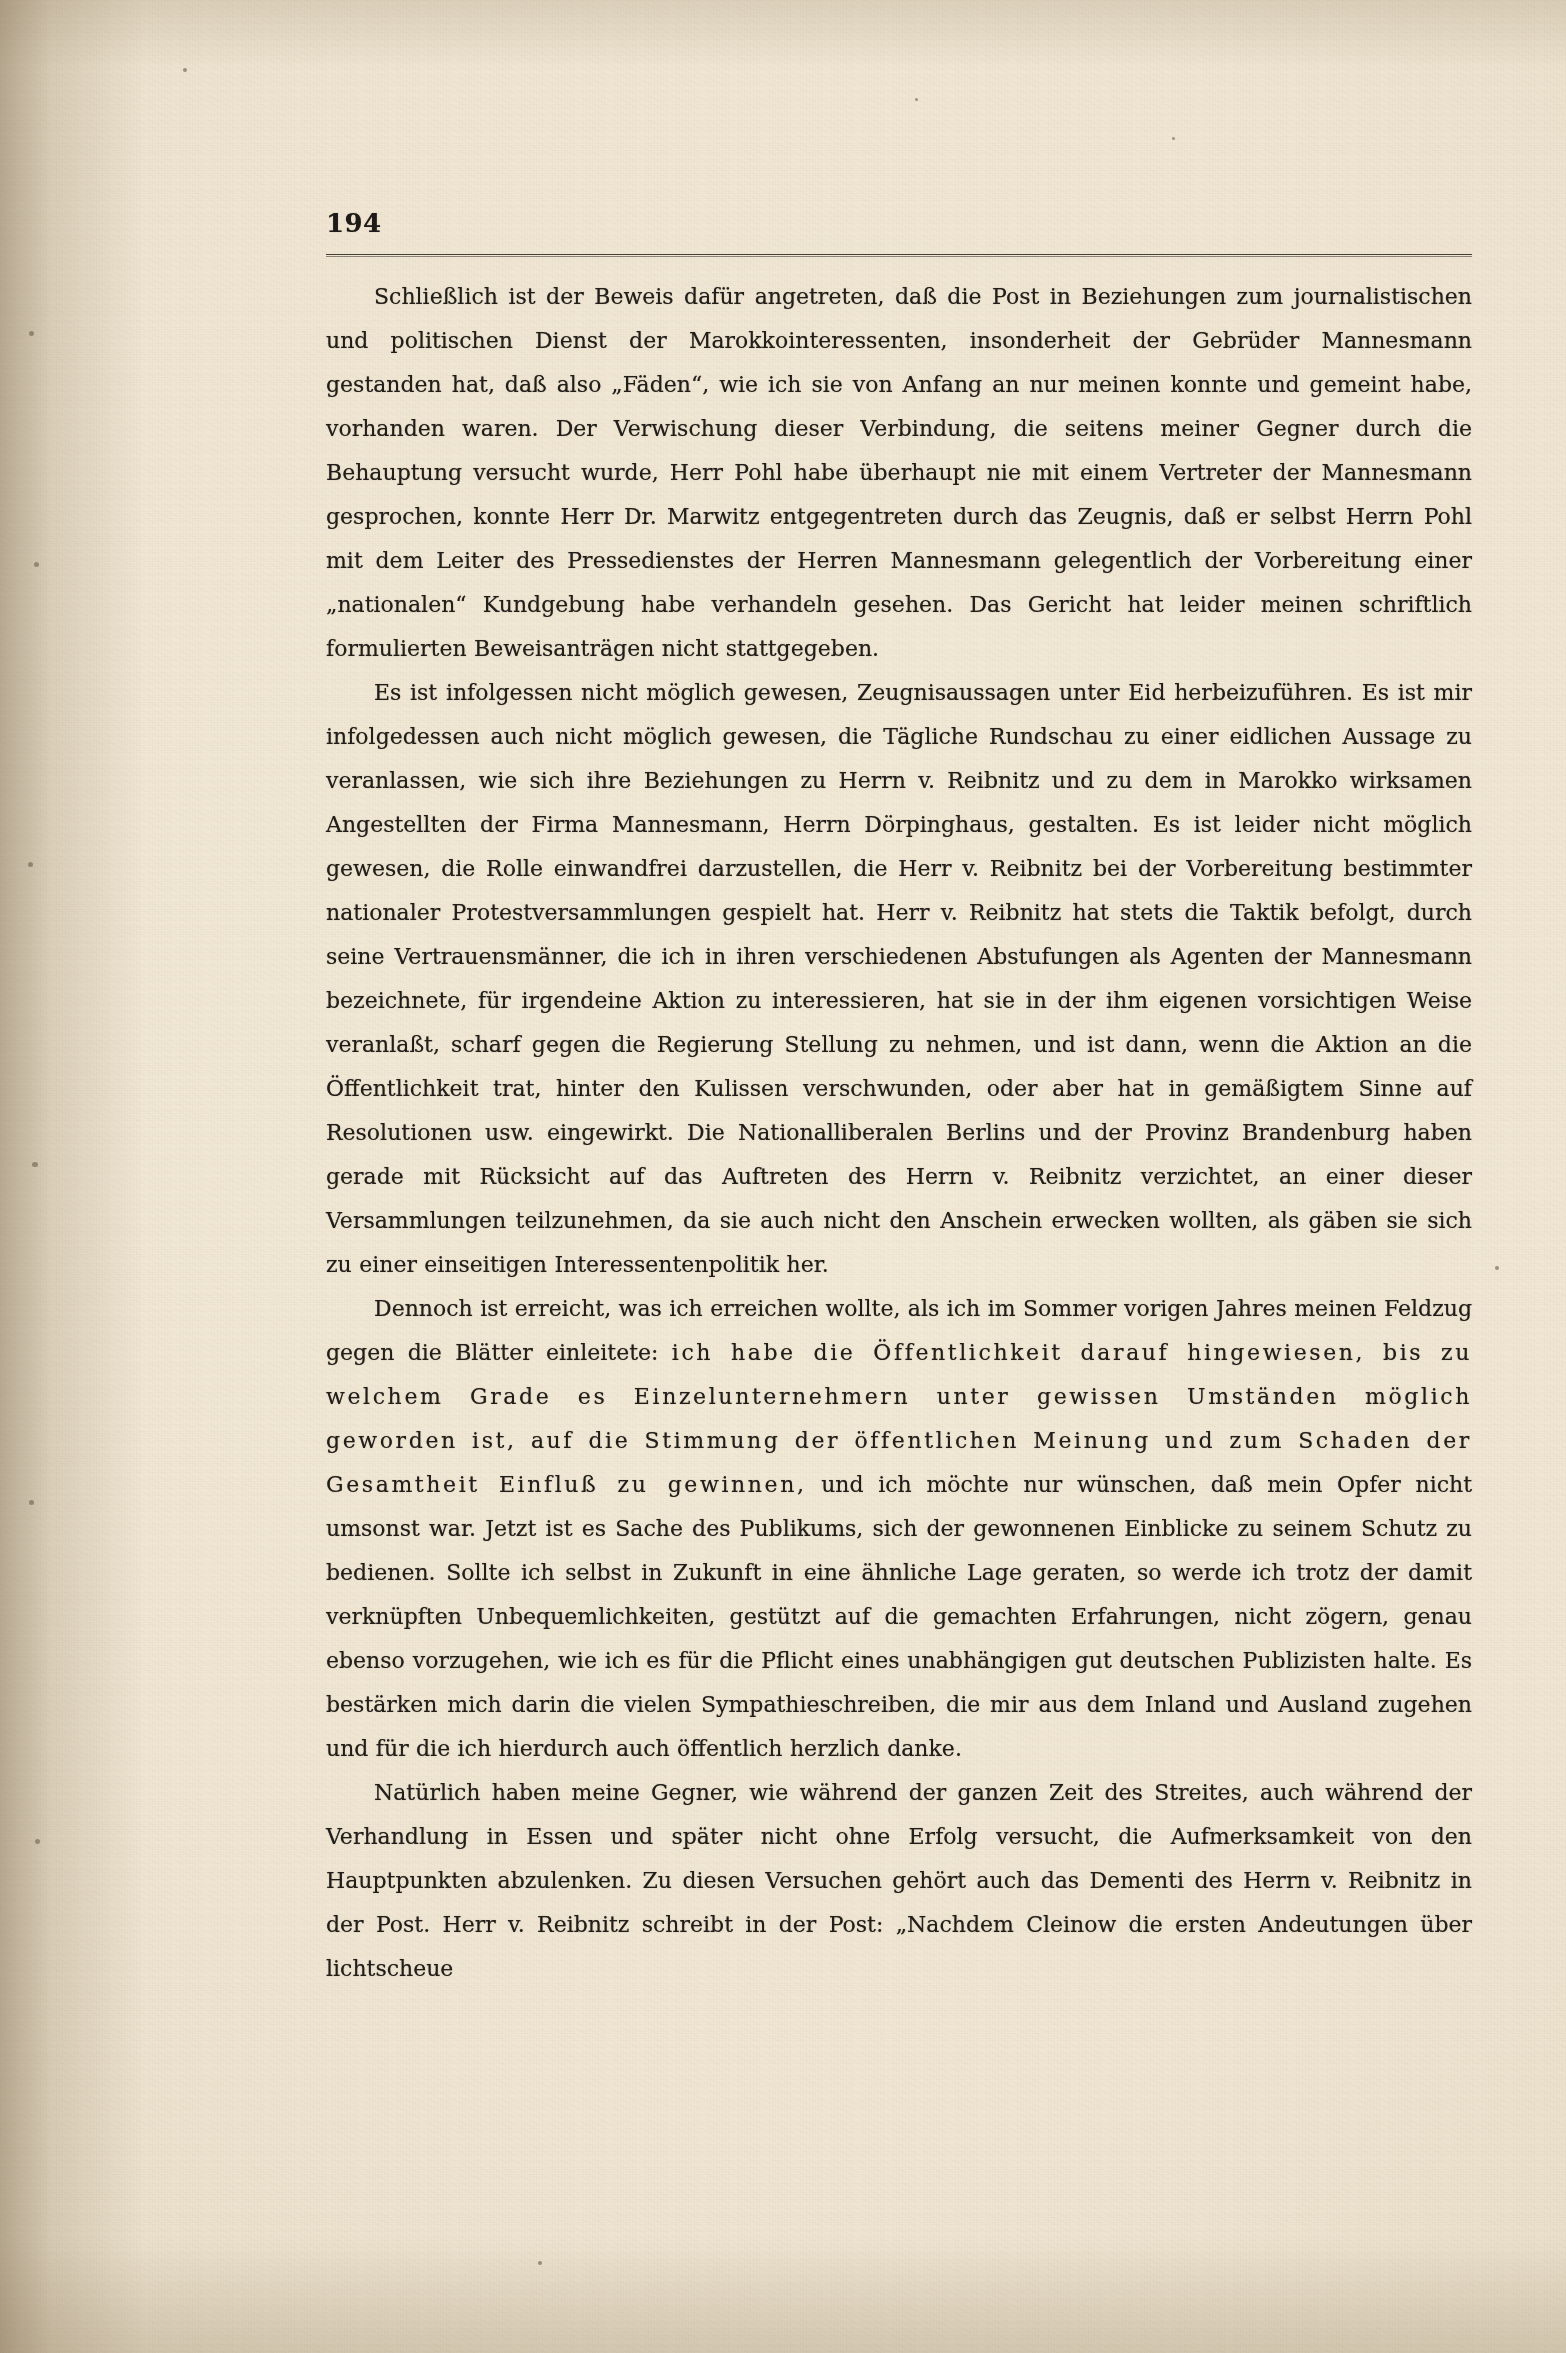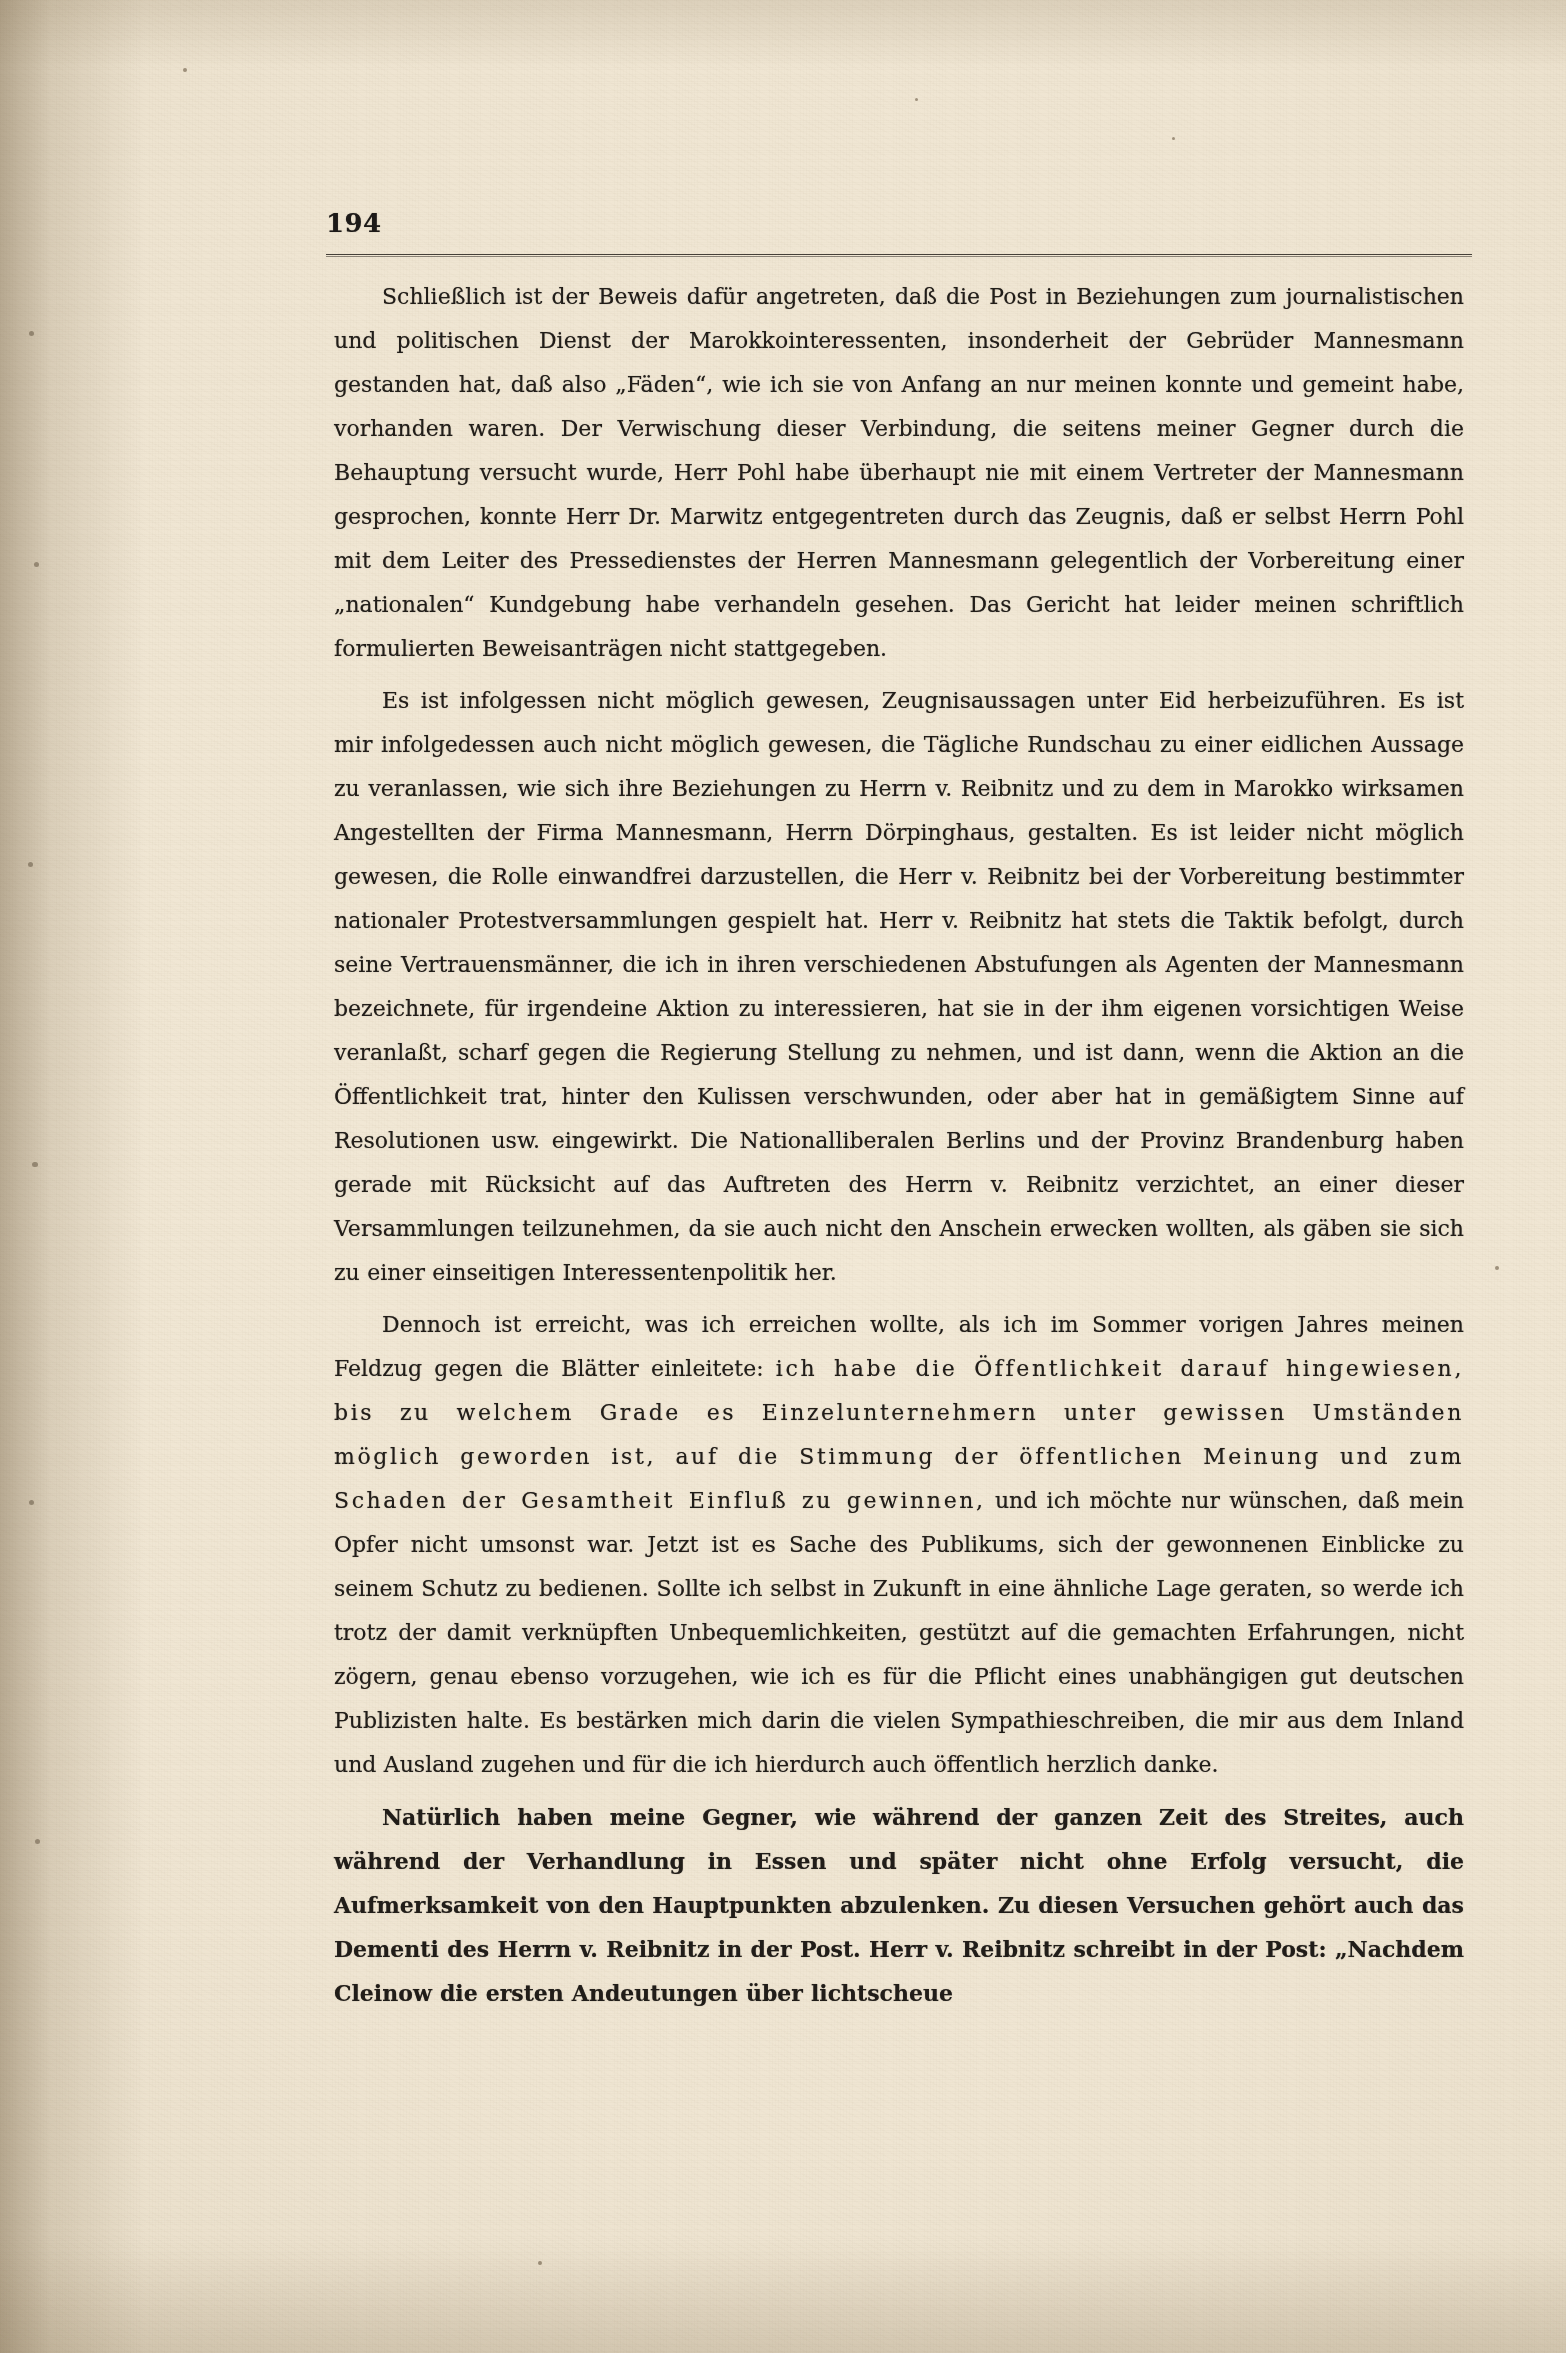--- a/index.html
+++ b/index.html
@@ -103,33 +103,33 @@
     margin-top: 3.1px;
     margin-bottom: 17px;
     background: linear-gradient(to bottom,
       rgba(35,30,25,.92) 0px, rgba(35,30,25,.92) 1.5px,
       rgba(0,0,0,0) 1.5px, rgba(0,0,0,0) 2.3px,
       rgba(35,30,25,.55) 2.3px, rgba(35,30,25,.55) 3.1px,
       rgba(0,0,0,0) 3.1px);
     opacity: .9;
   }
   .body-text p {
-    margin: 8px;
+    margin: 0;
     text-align: justify;
     text-align-last: left;
     text-indent: 48px;
     font-family: "DejaVu Serif", "Liberation Serif", serif;
     font-size: 22px;
     line-height: 44px;
     color: #211d19;
     -webkit-font-smoothing: none;
     word-spacing: 0.4px;
     hyphens: manual;
   }
-  .body-text p.last-left { text-align-last: left; font-weight: bold; }
+  .body-text p.last-left { text-align-last: left; }
   .sp {
     letter-spacing: 2.6px;
     word-spacing: 2.3px;
   }
   
   .body-text, .folio, .head-title {
     text-shadow: 0 0 0.8px rgba(30,25,20,.55);
   }
   .fleck {
     position: absolute;

